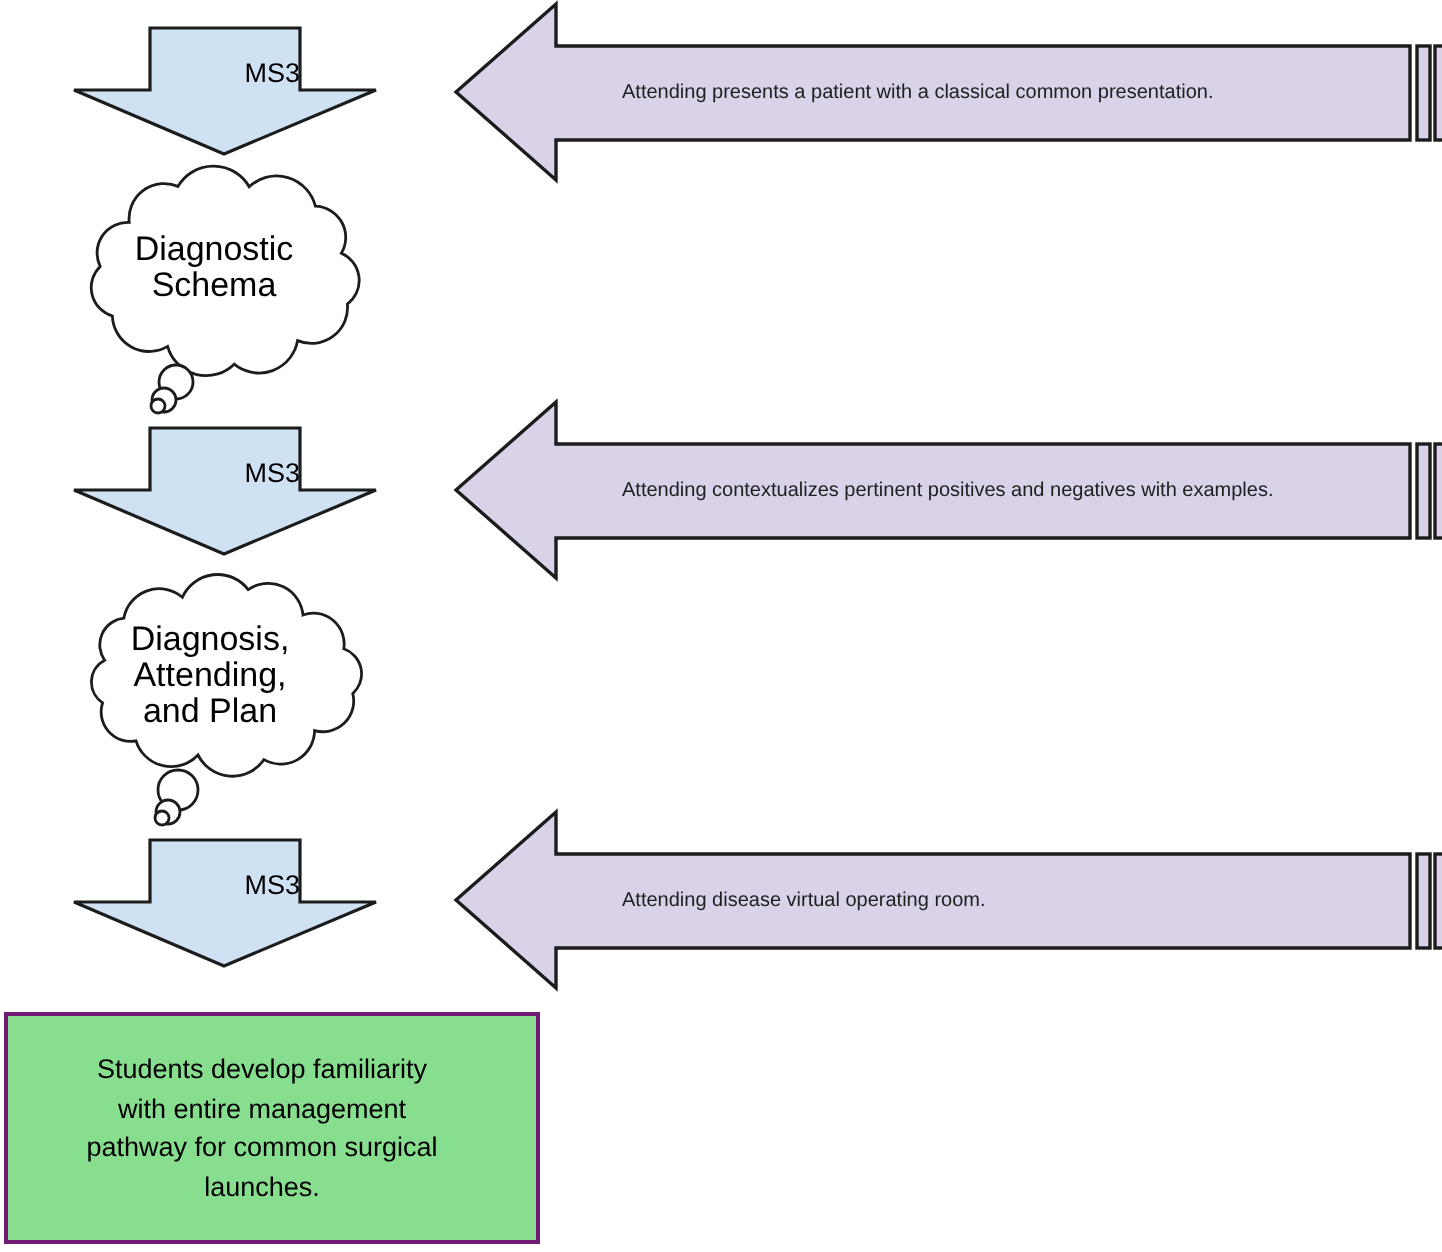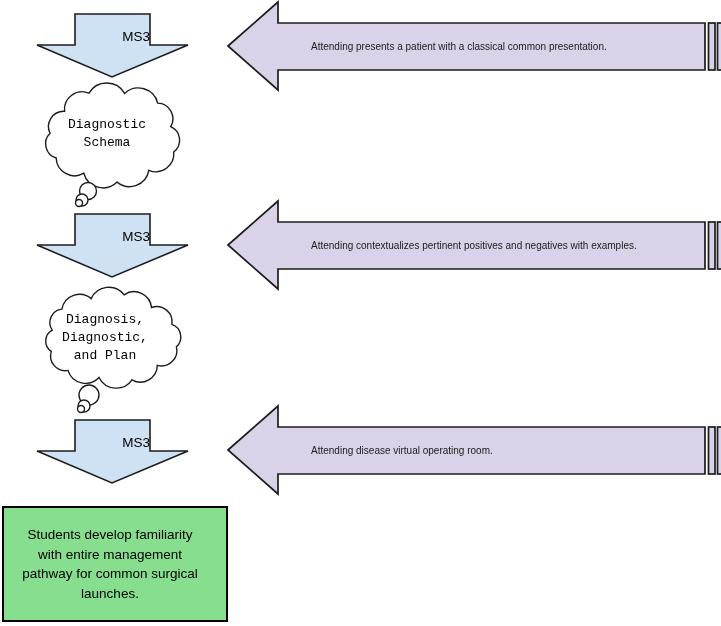--- a/index.html
+++ b/index.html
@@ -10,29 +10,29 @@
   .abs{position:absolute;}
   svg{display:block;overflow:visible;}
   .ms3-fill{fill:#cfe2f3;stroke:#1c1c1c;stroke-width:1.6;stroke-linejoin:miter;}
   .att-fill{fill:#d9d2e9;stroke:#1c1c1c;stroke-width:1.7;stroke-linejoin:miter;}
   .cloud-fill{fill:#ffffff;stroke:#1c1c1c;stroke-width:1.4;}
   .ms3-label{
     position:absolute;width:75px;left:75px;text-align:right;
     font-size:13.5px;line-height:15px;
   }
   .cloud-text{
-    position:absolute;text-align:center;font-size:13px;line-height:18px;font-family:Liberation Mono, monospace;
+    position:absolute;text-align:center;font-size:17px;line-height:18px;
   }
   .arrow-text{
     position:absolute;left:311px;width:392px;font-size:10px;line-height:11px;
     white-space:nowrap;color:#202020;
   }
   .outcome-box{
-    position:absolute;left:2px;top:506px;width:226px;height:116px;
-    box-sizing:border-box;border:2px solid #000000;background:#88de8f;
+    position:absolute;left:2px;top:506px;width:268px;height:116px;
+    box-sizing:border-box;border:2px solid #701a75;background:#88de8f;
     display:flex;flex-direction:column;justify-content:center;
     text-align:center;font-size:13.5px;line-height:19.5px;
     padding-right:12px;padding-left:2px;
   }
 </style>
 </head>
 <body>
 
 <div class="canvas">
 
@@ -63,21 +63,21 @@
   </div>
 
   <svg class="abs" style="left:28px;top:282px" width="170" height="140" viewBox="0 0 170 140">
     <path class="cloud-fill" d="M148.4 64.8 A15.4 15.4 0 0 1 129.3 83.3 A16.9 16.9 0 0 1 104.0 97.8 A19.2 19.2 0 0 1 71.0 95.5 A18.4 18.4 0 0 1 40.0 88.4 A14.7 14.7 0 0 1 23.3 69.4 A12.4 12.4 0 0 1 24.3 48.1 A13.4 13.4 0 0 1 33.9 27.1 A18.0 18.0 0 0 1 63.2 16.6 A19.3 19.3 0 0 1 96.1 12.8 A17.5 17.5 0 0 1 123.5 25.5 A15.4 15.4 0 0 1 143.9 42.4 A13.3 13.3 0 0 1 148.4 64.8 Z"></path>
     <circle class="cloud-fill" cx="61" cy="113" r="10"></circle>
     <circle class="cloud-fill" cx="56" cy="124" r="6"></circle>
     <circle class="cloud-fill" cx="53" cy="127" r="3.5"></circle>
   </svg>
   <div class="cloud-text abs" style="left:35px;top:311px;width:140px">
     <div>Diagnosis,</div>
-    <div>Diagnostic,</div>
+    <div>Attending,</div>
     <div>and Plan</div>
   </div>
 
   <svg class="abs" style="left:225px;top:0px;overflow:hidden" width="496" height="95" viewBox="0 0 496 95">
     <polygon class="att-fill" points="3,46 53,2 53,23 480,23 480,70 53,70 53,90"></polygon>
     <rect class="att-fill" x="483.5" y="23" width="6.5" height="47"></rect>
     <rect class="att-fill" x="492.5" y="23" width="5" height="47"></rect>
   </svg>
   <div class="arrow-text abs" style="top:41px">Attending presents a patient with a classical common presentation.</div>
 

